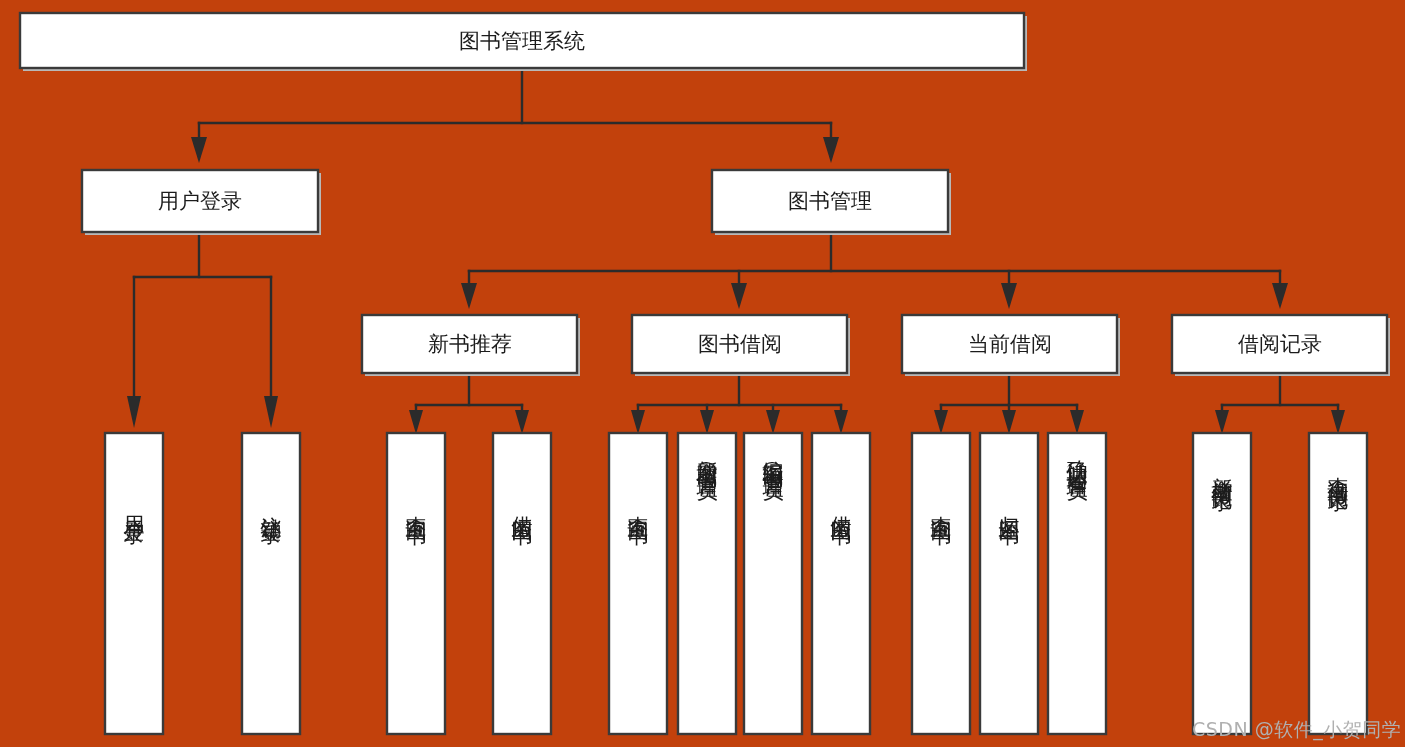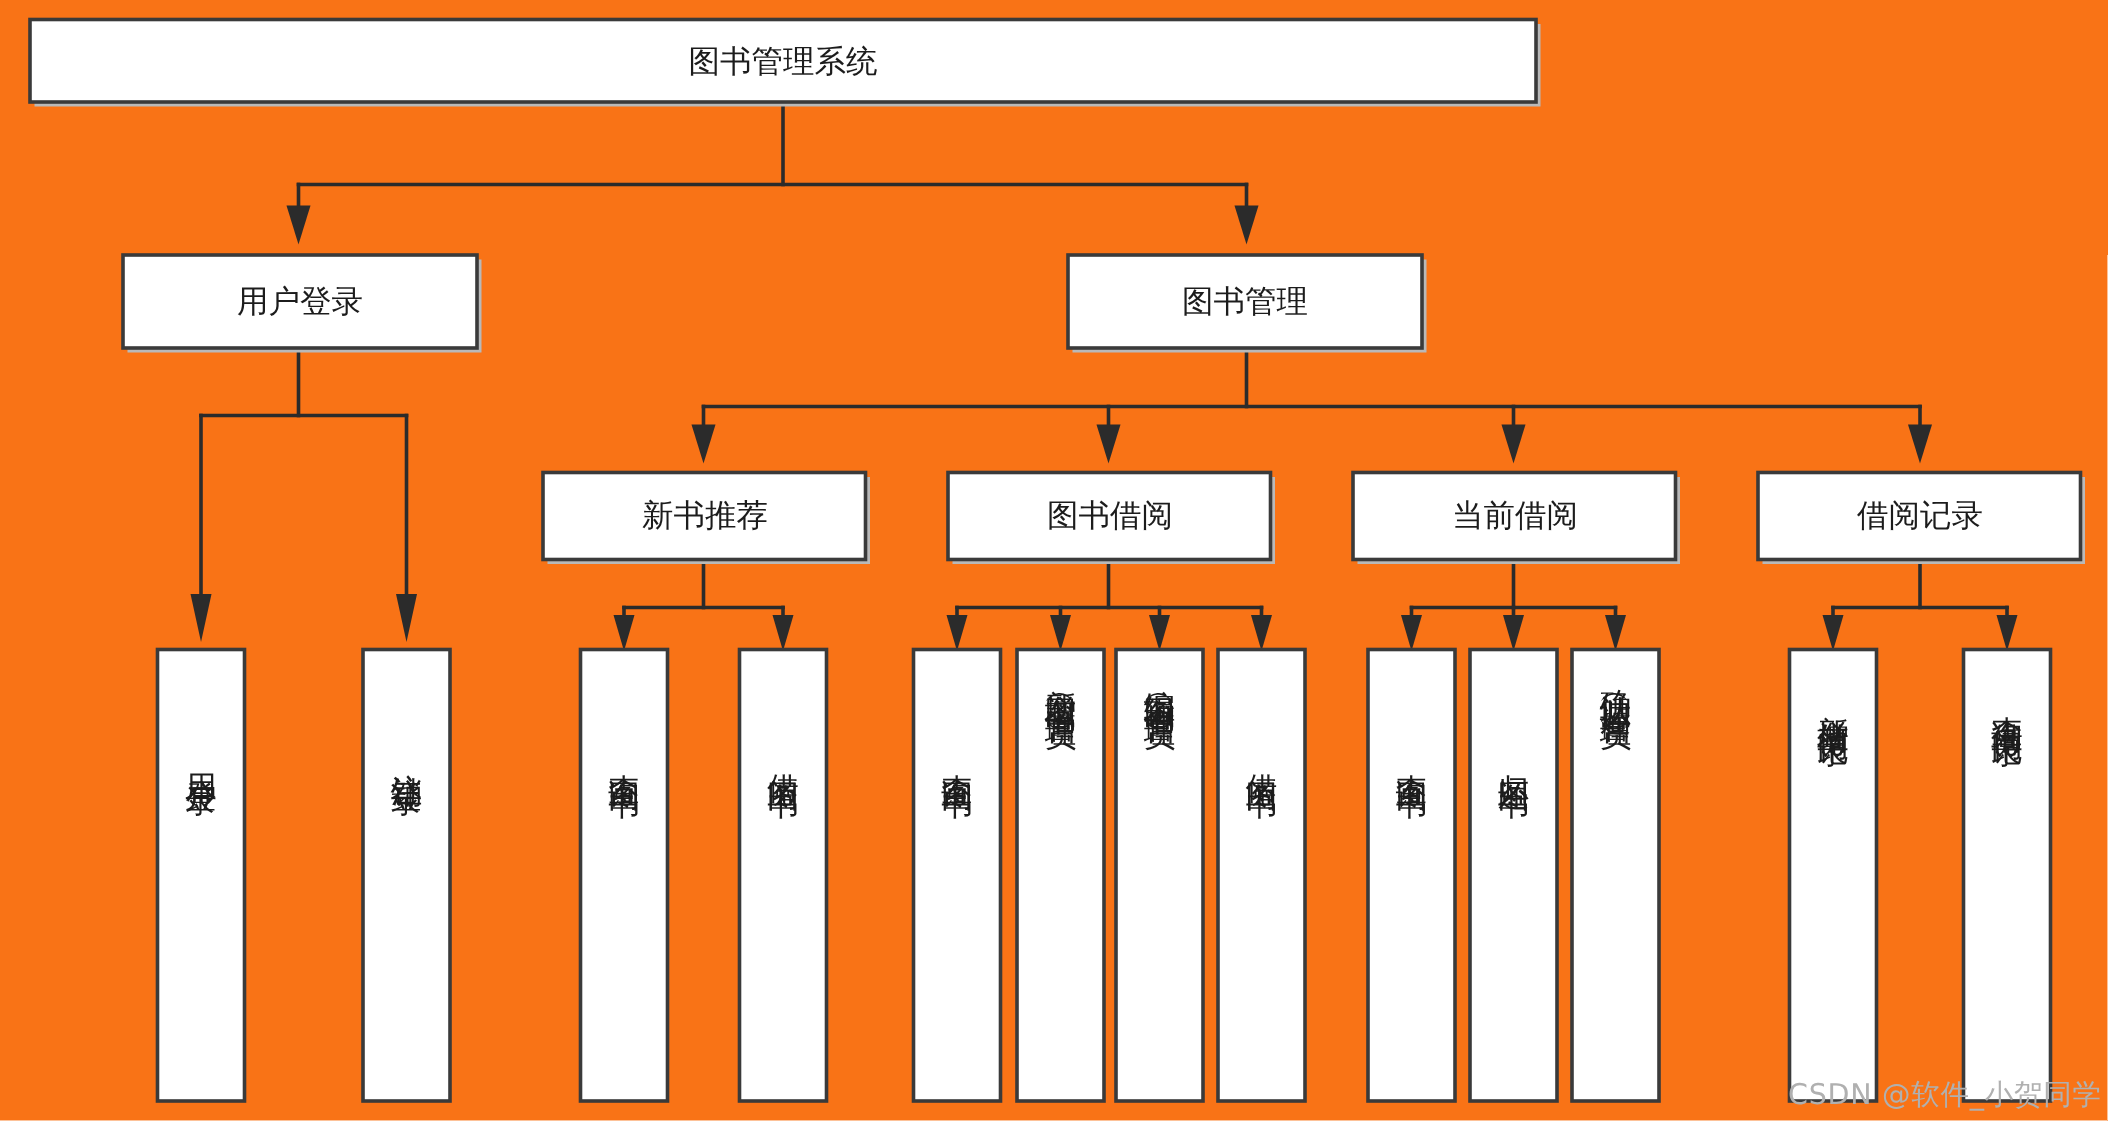--- a/index.html
+++ b/index.html
@@ -10,21 +10,21 @@
   body {
     width: 1405px;
     height: 747px;
     font-family: "DejaVu Sans", "Liberation Sans", sans-serif;
     overflow: hidden;
   }
   #diagram-root {
     position: relative;
     width: 1405px;
     height: 747px;
-    background: #f97316;
+    background: #c2410c;
   }
   svg#flowchart {
     position: absolute;
     top: 0;
     left: 0;
     width: 1405px;
     height: 747px;
     display: block;
   }
   .node-box {

